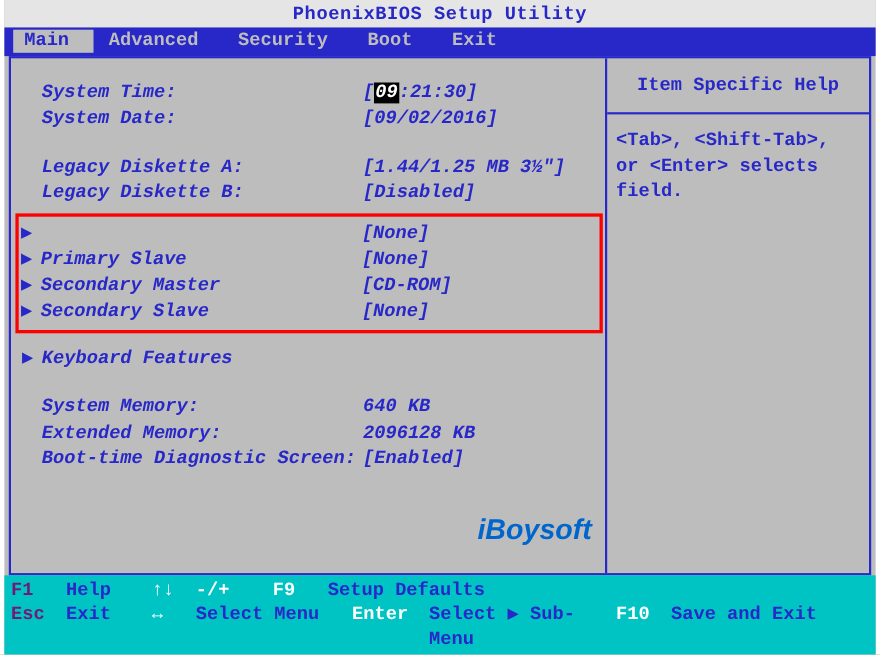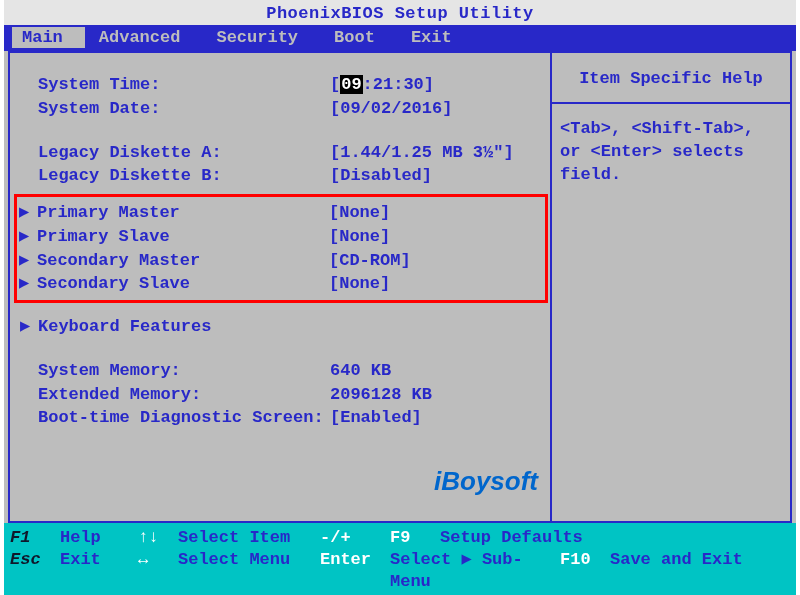--- a/index.html
+++ b/index.html
@@ -64,20 +64,21 @@
   .help-body {
     color: #2828c8;
     padding: 14px 8px;
     line-height: 1.35;
   }
   .row {
     display: flex;
     color: #2828c8;
     line-height: 1.28;
     padding: 1px 0;
+    font-style: italic;
   }
   .label-col {
     width: 310px;
     display: flex;
     align-items: center;
   }
   .value-col {
     color: #2828c8;
   }
   .triangle {
@@ -97,21 +98,21 @@
     color: #fff;
     padding: 0 1px;
   }
   .footer {
     background: #00c4c4;
     color: #2828c8;
     padding: 4px 6px 22px 6px;
     line-height: 1.3;
   }
   .footer-row { display:flex; }
-  .fk { width: 50px; color:#0f172a;font-style:italic; }
+  .fk { width: 50px; color:#701a75; }
   .fd { width: 78px; }
   .arr { width: 40px; color:#fff; text-align:left; }
   .act { width: 142px; }
   .act2c { width: 70px; color:#fff; }
   .act2d { width: 170px; }
   .fk2 { width: 50px; color:#fff; }
   .iboysoft {
     position: absolute;
     right: 12px;
     bottom: 24px;
@@ -172,21 +173,20 @@
             <span style="width:18px;display:inline-block"></span>
             <span>Legacy Diskette B:</span>
           </div>
         <div class="value-col">[Disabled]</div>
       </div>
 
       <div class="highlight-box">
         <div class="row">
           <div class="label-col">
               <span class="triangle">▶</span>
-              <span>Primary Master</span>
             </div>
           <div class="value-col">[None]</div>
         </div>
         <div class="row">
           <div class="label-col">
               <span class="triangle">▶</span>
               <span>Primary Slave</span>
             </div>
           <div class="value-col">[None]</div>
         </div>
@@ -245,21 +245,20 @@
       <div class="help-title">Item Specific Help</div>
       <div class="help-body">&lt;Tab&gt;, &lt;Shift-Tab&gt;, or &lt;Enter&gt; selects field.</div>
     </div>
   </div>
 
   <div class="footer">
     <div class="footer-row">
       <span class="fk">F1</span>
       <span class="fd">Help</span>
       <span class="arr">↑↓</span>
-      <span class="act">Select Item</span>
       <span class="act2c">-/+</span>
       <span class="fk2">F9</span>
       <span>Setup Defaults</span>
     </div>
     <div class="footer-row">
       <span class="fk">Esc</span>
       <span class="fd">Exit</span>
       <span class="arr">↔</span>
       <span class="act">Select Menu</span>
       <span class="act2c">Enter</span>

